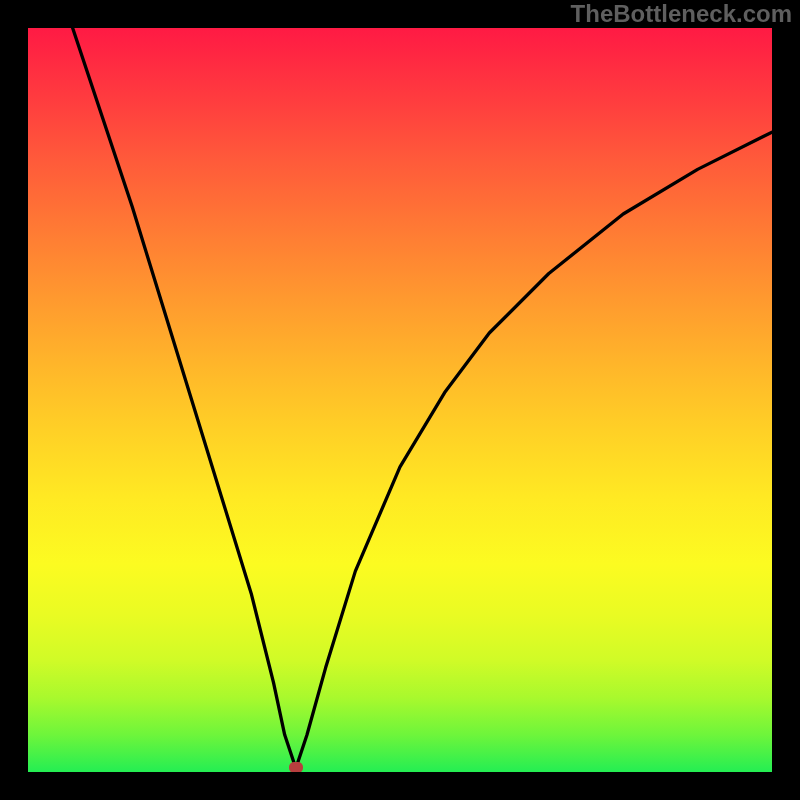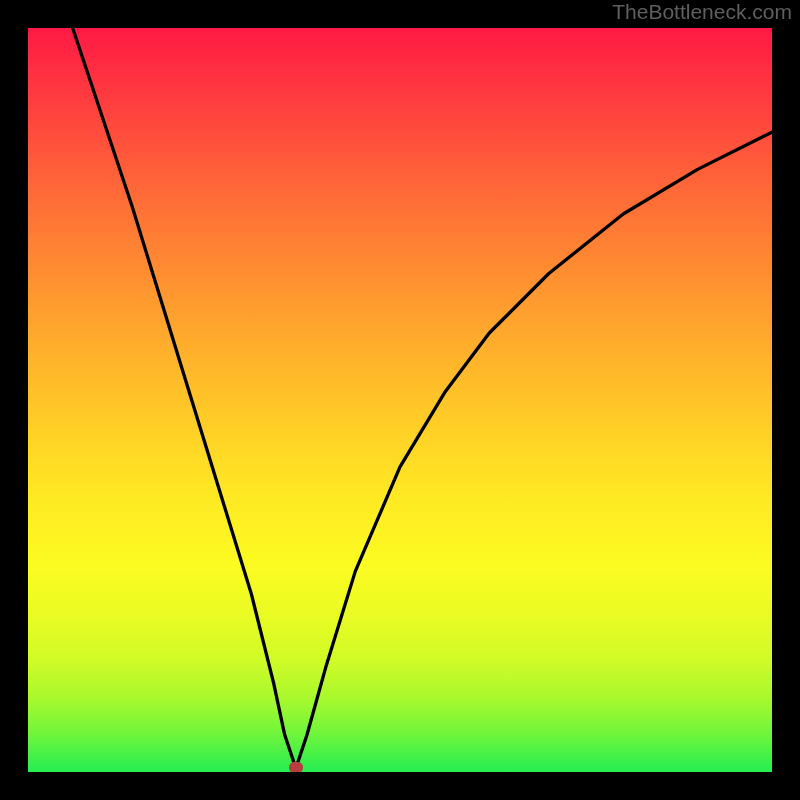--- a/index.html
+++ b/index.html
@@ -8,24 +8,24 @@
     position: relative;
     width: 800px;
     height: 800px;
     background: #000;
   }
   .watermark {
     position: absolute;
     top: 0;
     right: 8px;
     font-family: Arial, Helvetica, sans-serif;
-    font-size: 21px;
+    font-size: 24px;
     color: #5f5f5f;
     letter-spacing: 0px;
-    font-weight: 400;
+    font-weight: 700;
     text-align: right;
   }
   .plot-area {
     position: absolute;
     left: 28px;
     top: 28px;
     width: 744px;
     height: 744px;
     overflow: hidden;
   }

